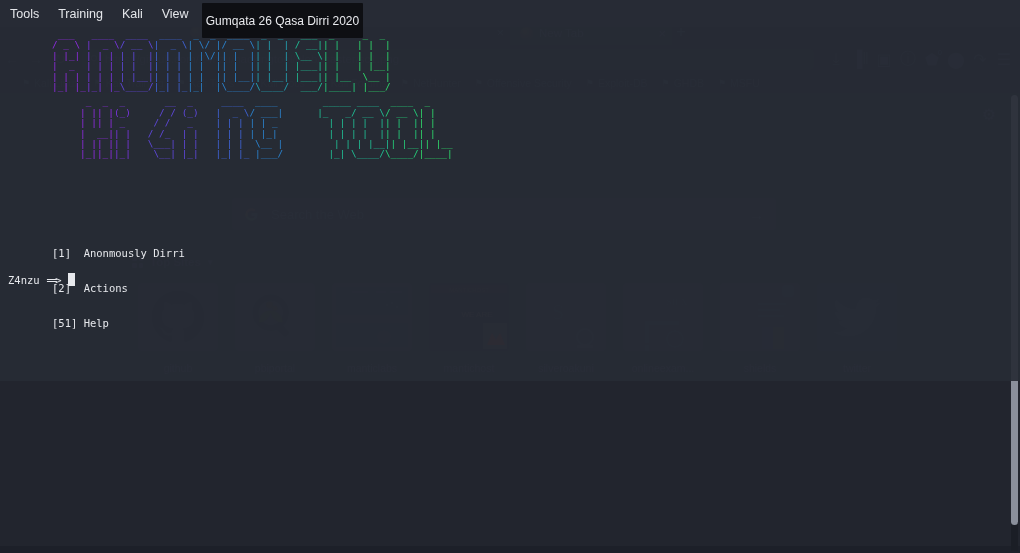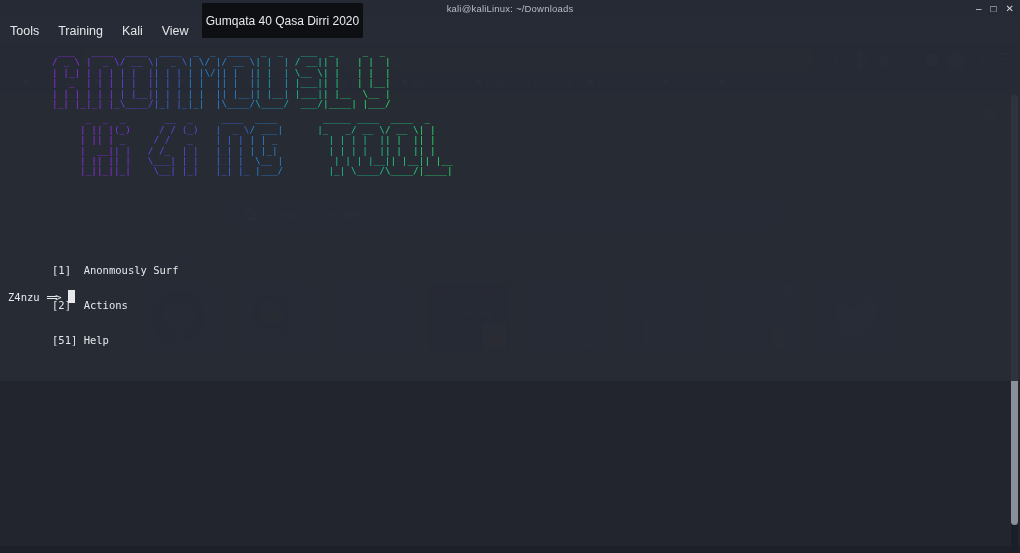--- a/index.html
+++ b/index.html
@@ -480,45 +480,37 @@
       </div>
     </div>
 
     <div class="vscroll">
         <i></i>
       </div>
   </div>
 
   <div id="terminal">
 
-    <div class="term-titlebar">
-      <span class="term-title">kali@kaliLinux: ~/Downloads</span>
-      <span class="winbtns">
-        <span class="wb">–</span>
-        <span class="wb">□</span>
-        <span class="wb">✕</span>
-      </span>
-    </div>
 
     <div class="term-menubar">
       <span class="menu-item">Tools</span>
       <span class="menu-item">Training</span>
       <span class="menu-item">Kali</span>
       <span class="menu-item">View</span>
       <span class="menu-item">Help</span>
     </div>
 
-    <div class="tooltip">Gumqata 40 Qasa Dirri 2020</div>
+    <div class="tooltip">Gumqata 26 Qasa Dirri 2020</div>
 
     <div class="term-body">
 
       <div class="banner" id="banner" style="font-size: 9.4px; line-height: 10.4px;"><div style="white-space: pre; margin-left: 0px;"><div style="height: 10.4px;"><span style="color: rgb(143, 44, 224);"> ___  </span><span style="color: rgb(122, 53, 223);"> ____ </span><span style="color: rgb(95, 72, 220);"> ____ </span><span style="color: rgb(63, 99, 214);"> ____ </span><span style="color: rgb(43, 131, 207);"> _  _ </span><span style="color: rgb(43, 131, 207);"> ____ </span><span style="color: rgb(34, 162, 180);"> _  _ </span><span style="color: rgb(32, 191, 149);">  ___ </span><span style="color: rgb(37, 208, 122);"> _    </span><span style="color: rgb(47, 217, 107);"> _  _ </span></div><div style="height: 10.4px;"><span style="color: rgb(143, 44, 224);">/ _ \ </span><span style="color: rgb(122, 53, 223);">|  _ \</span><span style="color: rgb(95, 72, 220);">/ __ \</span><span style="color: rgb(63, 99, 214);">|  _ \</span><span style="color: rgb(43, 131, 207);">| \/ |</span><span style="color: rgb(43, 131, 207);">/ __ \</span><span style="color: rgb(34, 162, 180);">| |  |</span><span style="color: rgb(32, 191, 149);"> / __|</span><span style="color: rgb(37, 208, 122);">| |   </span><span style="color: rgb(47, 217, 107);">| |  |</span></div><div style="height: 10.4px;"><span style="color: rgb(143, 44, 224);">| |_| </span><span style="color: rgb(122, 53, 223);">| | | </span><span style="color: rgb(95, 72, 220);">| |  |</span><span style="color: rgb(63, 99, 214);">| | | </span><span style="color: rgb(43, 131, 207);">| |\/|</span><span style="color: rgb(43, 131, 207);">| |  |</span><span style="color: rgb(34, 162, 180);">| |  |</span><span style="color: rgb(32, 191, 149);"> \__ \</span><span style="color: rgb(37, 208, 122);">| |   </span><span style="color: rgb(47, 217, 107);">| |  |</span></div><div style="height: 10.4px;"><span style="color: rgb(143, 44, 224);">|  _  </span><span style="color: rgb(122, 53, 223);">| | | </span><span style="color: rgb(95, 72, 220);">| |  |</span><span style="color: rgb(63, 99, 214);">| | | </span><span style="color: rgb(43, 131, 207);">| |  |</span><span style="color: rgb(43, 131, 207);">| |  |</span><span style="color: rgb(34, 162, 180);">| |  |</span><span style="color: rgb(32, 191, 149);"> |___|</span><span style="color: rgb(37, 208, 122);">| |   </span><span style="color: rgb(47, 217, 107);">| |__|</span></div><div style="height: 10.4px;"><span style="color: rgb(143, 44, 224);">| | | </span><span style="color: rgb(122, 53, 223);">| | | </span><span style="color: rgb(95, 72, 220);">| |__|</span><span style="color: rgb(63, 99, 214);">| | | </span><span style="color: rgb(43, 131, 207);">| |  |</span><span style="color: rgb(43, 131, 207);">| |__|</span><span style="color: rgb(34, 162, 180);">| |__|</span><span style="color: rgb(32, 191, 149);"> |___|</span><span style="color: rgb(37, 208, 122);">| |__ </span><span style="color: rgb(47, 217, 107);"> \__ |</span></div><div style="height: 10.4px;"><span style="color: rgb(143, 44, 224);">|_| |_</span><span style="color: rgb(122, 53, 223);">|_| |_</span><span style="color: rgb(95, 72, 220);">\____/</span><span style="color: rgb(63, 99, 214);">|_| |_</span><span style="color: rgb(43, 131, 207);">|_|  |</span><span style="color: rgb(43, 131, 207);">\____/</span><span style="color: rgb(34, 162, 180);">\____/</span><span style="color: rgb(32, 191, 149);">  ___/</span><span style="color: rgb(37, 208, 122);">|____|</span><span style="color: rgb(47, 217, 107);"> |___/</span></div></div><div style="height: 5px;"></div><div style="white-space: pre; margin-left: 28px;"><div style="height: 10.4px;"><span style="color: rgb(143, 44, 224);"> _  _ </span><span style="color: rgb(122, 53, 223);"> _    </span><span style="color: rgb(95, 72, 220);">   __ </span><span style="color: rgb(95, 72, 220);"> _    </span><span style="color: rgb(63, 99, 214);"> ____ </span><span style="color: rgb(43, 131, 207);"> ____ </span><span style="color: rgb(34, 162, 180);">      </span><span style="color: rgb(32, 191, 149);"> _____</span><span style="color: rgb(32, 191, 149);"> ____ </span><span style="color: rgb(37, 208, 122);"> ____ </span><span style="color: rgb(47, 217, 107);"> _    </span></div><div style="height: 10.4px;"><span style="color: rgb(143, 44, 224);">| || |</span><span style="color: rgb(122, 53, 223);">(_)   </span><span style="color: rgb(95, 72, 220);">  / / </span><span style="color: rgb(95, 72, 220);">(_)   </span><span style="color: rgb(63, 99, 214);">|  _ \</span><span style="color: rgb(43, 131, 207);">/ ___|</span><span style="color: rgb(34, 162, 180);">      </span><span style="color: rgb(32, 191, 149);">|_   _</span><span style="color: rgb(32, 191, 149);">/ __ \</span><span style="color: rgb(37, 208, 122);">/ __ \</span><span style="color: rgb(47, 217, 107);">| |   </span></div><div style="height: 10.4px;"><span style="color: rgb(143, 44, 224);">| || |</span><span style="color: rgb(122, 53, 223);"> _    </span><span style="color: rgb(95, 72, 220);"> / /  </span><span style="color: rgb(95, 72, 220);"> _    </span><span style="color: rgb(63, 99, 214);">| | | </span><span style="color: rgb(43, 131, 207);">| | _ </span><span style="color: rgb(34, 162, 180);">      </span><span style="color: rgb(32, 191, 149);">  | | </span><span style="color: rgb(32, 191, 149);">| |  |</span><span style="color: rgb(37, 208, 122);">| |  |</span><span style="color: rgb(47, 217, 107);">| |   </span></div><div style="height: 10.4px;"><span style="color: rgb(143, 44, 224);">|  __|</span><span style="color: rgb(122, 53, 223);">| |   </span><span style="color: rgb(95, 72, 220);">/ /_  </span><span style="color: rgb(95, 72, 220);">| |   </span><span style="color: rgb(63, 99, 214);">| | | </span><span style="color: rgb(43, 131, 207);">| |_| </span><span style="color: rgb(34, 162, 180);">      </span><span style="color: rgb(32, 191, 149);">  | | </span><span style="color: rgb(32, 191, 149);">| |  |</span><span style="color: rgb(37, 208, 122);">| |  |</span><span style="color: rgb(47, 217, 107);">| |   </span></div><div style="height: 10.4px;"><span style="color: rgb(143, 44, 224);">| || |</span><span style="color: rgb(122, 53, 223);">| |   </span><span style="color: rgb(95, 72, 220);">\___| </span><span style="color: rgb(95, 72, 220);">| |   </span><span style="color: rgb(63, 99, 214);">| | | </span><span style="color: rgb(43, 131, 207);"> \__ | </span><span style="color: rgb(34, 162, 180);">      </span><span style="color: rgb(32, 191, 149);">  | | </span><span style="color: rgb(32, 191, 149);">| |__|</span><span style="color: rgb(37, 208, 122);">| |__|</span><span style="color: rgb(47, 217, 107);">| |__ </span></div><div style="height: 10.4px;"><span style="color: rgb(143, 44, 224);">|_||_|</span><span style="color: rgb(122, 53, 223);">|_|   </span><span style="color: rgb(95, 72, 220);"> \__| </span><span style="color: rgb(95, 72, 220);">|_|   </span><span style="color: rgb(63, 99, 214);">|_| |_</span><span style="color: rgb(43, 131, 207);"> |___/</span><span style="color: rgb(34, 162, 180);">      </span><span style="color: rgb(32, 191, 149);">  |_| </span><span style="color: rgb(32, 191, 149);">\____/</span><span style="color: rgb(37, 208, 122);">\____/</span><span style="color: rgb(47, 217, 107);">|____|</span></div></div></div>
 
       <div class="menu-list">
-        <div><span>[1]</span>  <span>Anonmously Surf</span></div>
+        <div><span>[1]</span>  <span>Anonmously Dirri</span></div>
         <div><span>[2]</span>  <span>Actions</span></div>
         <div><span>[51]</span> <span>Help</span></div>
       </div>
 
       <div class="prompt">
         <span>Z4nzu</span>
         <span class="prompt-arrow">==&gt;</span>
         <span></span>
         <span class="cursor"></span>
       </div>

